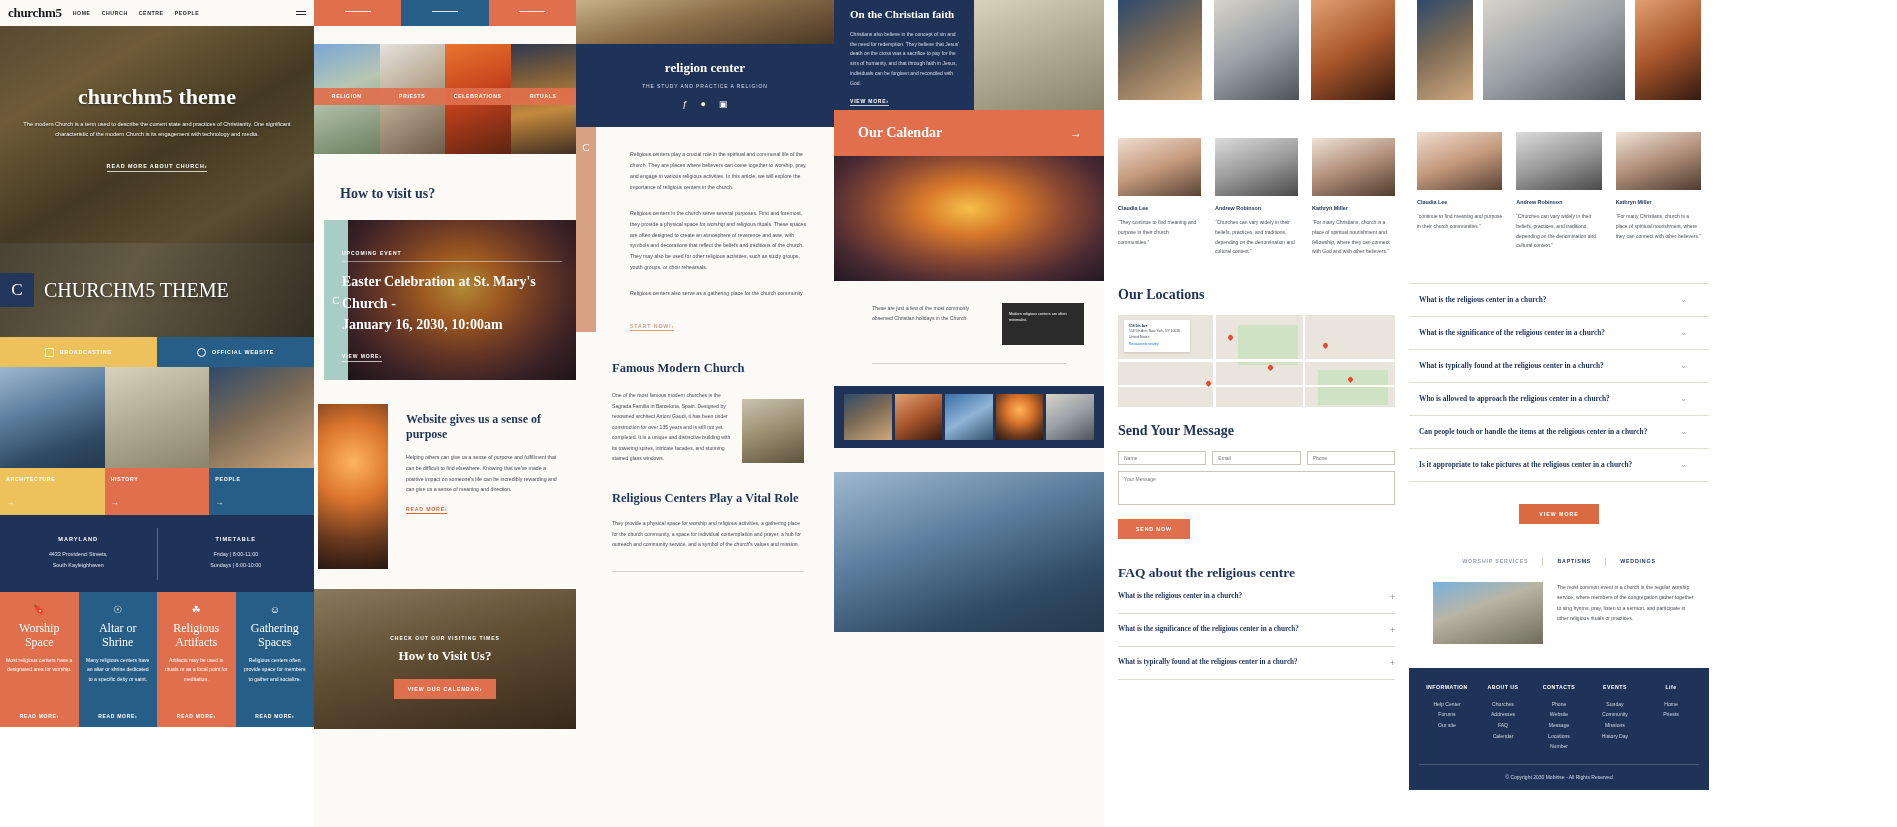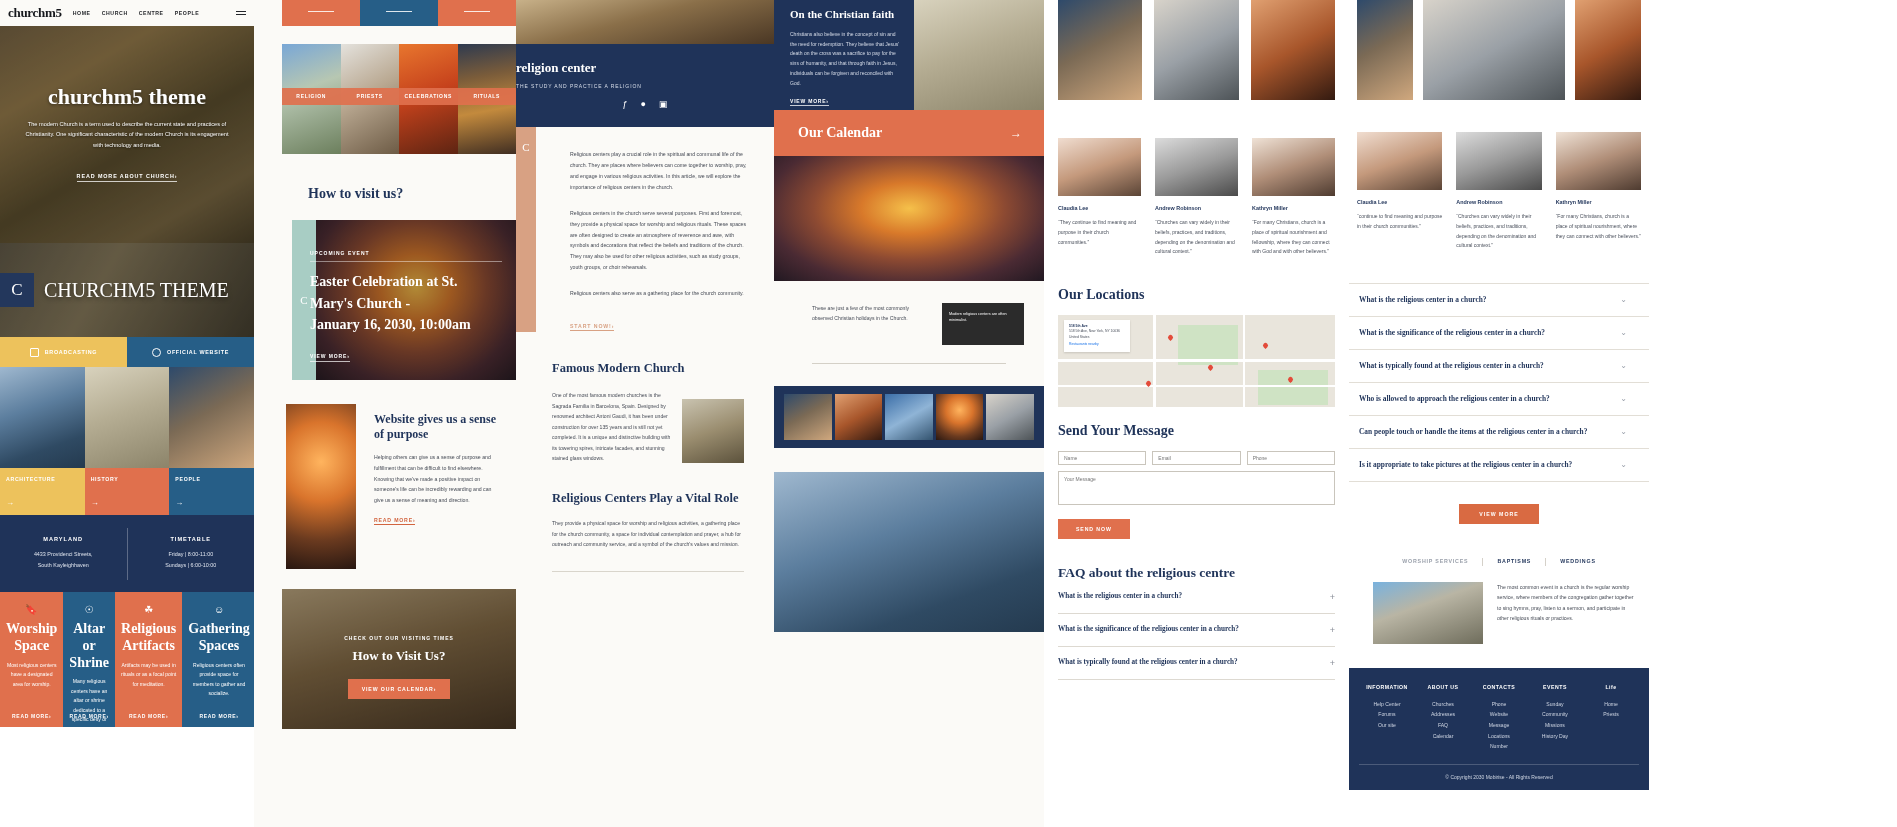--- a/index.html
+++ b/index.html
@@ -29,21 +29,21 @@
   .ph-sagrada { background: linear-gradient(160deg,#c9c3b0 0%,#9a8d6f 50%,#5c523c 100%); }
   .ph-stone   { background: linear-gradient(160deg,#79b2de 0%,#b9b5a4 40%,#6f6d5c 100%); }
   .ph-gallery1{ background: linear-gradient(150deg,#3b6ea8 0%,#8fb4d6 50%,#33536f 100%); }
   .ph-gallery2{ background: linear-gradient(150deg,#d8d3ca 0%,#9aa0a6 50%,#4d5357 100%); }
   .ph-gallery3{ background: linear-gradient(150deg,#e0a071 0%,#a8562b 50%,#331a10 100%); }
   .ph-face1   { background: linear-gradient(160deg,#f0ddd0 0%,#c4997c 50%,#5a4436 100%); }
   .ph-face2   { background: linear-gradient(160deg,#dcdcdc 0%,#9a9a9a 50%,#4a4a4a 100%); }
   .ph-face3   { background: linear-gradient(160deg,#efe2d6 0%,#b08e78 50%,#4e3b30 100%); }
 
   
-  .c1 { width: 254px; }
+  .c1 { width: 314px; }
   .c1-nav { height: 26px; background: #fbfaf7; display: flex; align-items: center; padding: 0 8px; gap: 11px; }
   .c1-logo { font-family: "Liberation Serif", serif; font-size: 13px; font-weight: 700; color: #16181d; letter-spacing: -.3px; }
   .c1-nav-links { display: flex; gap: 11px; font-size: 5.2px; letter-spacing: .6px; font-weight: 700; color: #24262b; }
   .c1-burger { margin-left: auto; display: flex; flex-direction: column; gap: 1.5px; }
   .c1-burger i { display: block; width: 10px; height: 1px; background: #24262b; }
   .hero1 { height: 217px; position: relative; }
   .hero1::after { content:""; position:absolute; inset:0; background: rgba(40,33,22,.28); }
   .hero1-inner { position: relative; z-index: 2; text-align: center; padding-top: 58px; color: #fff; }
   .hero1-title { font-family:"Liberation Serif",serif; font-size: 22px; font-weight: 700; text-shadow: 0 1px 3px rgba(0,0,0,.5); }
   .hero1-sub { font-size: 5.6px; line-height: 1.85; margin-top: 9px; padding: 0 20px; text-shadow: 0 1px 2px rgba(0,0,0,.6); }
@@ -72,26 +72,26 @@
   .info2 { display:flex; }
   .info2 > div { flex:1; text-align:center; color:#fff; padding: 8px 6px 10px; }
   .info2 > div:first-child { border-right:1px solid rgba(255,255,255,.28); }
   .info-h { font-size:5.6px; letter-spacing:1px; font-weight:700; }
   .info-p { font-size:5.4px; line-height:1.95; margin-top:7px; color:#dfe4ee; }
   .feat4 { display:flex; height:135px; }
   .feat4 > div { flex:1; padding:12px 6px 0; text-align:center; color:#fff; position:relative; }
   .ft-orange { background:#e0704d; }
   .ft-blue { background:#265e87; }
   .feat-ico { font-size:10px; margin-bottom:6px; display:block; }
-  .feat-h { font-family:"Liberation Serif",serif; font-size:14px; font-weight:700; line-height:1.2; }
+  .feat-h { font-family:"Liberation Serif",serif; font-size:12px; font-weight:400; line-height:1.2; }
   .feat-p { font-size:5.1px; line-height:1.85; margin-top:6px; }
   .feat-more { position:absolute; bottom:8px; left:0; right:0; font-size:5px; letter-spacing:.7px; font-weight:700; }
 
   
-  .c2 { width: 262px; background:#fbfaf7;padding-left:28px; }
+  .c2 { width: 262px; background:#fbfaf7; }
   .c2-top3 { display:flex; height:26px; }
   .c2-top3 > div { flex:1; }
   .t-or { background:#e0704d; } .t-bl { background:#265e87; }
   .c2-top3 .ln { width:26px;height:1px;background:rgba(255,255,255,.85);margin:11px auto 0; }
   .c2-gal { position:relative; height:110px; margin-top:18px; display:flex; }
   .c2-gal > div { flex:1; }
   .c2-gal-labels { position:absolute; left:0; right:0; top:44px; height:17px; background:rgba(224,112,77,.92); display:flex; }
   .c2-gal-labels > span { flex:1; text-align:center; font-size:5px; letter-spacing:.7px; color:#fff; font-weight:600; line-height:17px; }
   .c2-h1 { font-family:"Liberation Serif",serif; font-size:14px; color:#1f3359; font-weight:700; padding: 32px 0 0 26px; }
   .event { position:relative; margin:18px 0 0 10px; height:160px; display:flex; }
@@ -112,21 +112,21 @@
   .c2-bottom { margin-top:20px; height:140px; position:relative; }
   .c2-bottom::after { content:""; position:absolute; inset:0; background:rgba(20,16,12,.35); }
   .c2-bottom-in { position:absolute; z-index:3; left:0; right:0; top:46px; text-align:center; color:#fff; }
   .c2-bottom-k { font-size:5px; letter-spacing:1px; font-weight:700; }
   .c2-bottom-h { font-family:"Liberation Serif",serif; font-size:13px; font-weight:700; margin-top:7px; }
   .c2-bottom-btn { display:inline-block; margin-top:15px; background:#e0704d; color:#fff; font-size:5.2px; letter-spacing:.9px; font-weight:700; padding:7px 14px; }
 
   
   .c3 { width: 258px; background:#fbfaf7; }
   .c3-img { height:44px; }
-  .c3-hero { background:#1f3359; padding: 16px 0 18px; color:#fff; }
+  .c3-hero { background:#1f3359; padding: 16px 0 18px; text-align:center; color:#fff; }
   .c3-hero-h { font-family:"Liberation Serif",serif; font-size:13px; font-weight:700; }
   .c3-hero-s { font-size:5px; letter-spacing:.9px; margin-top:7px; color:#d9dfeb; }
   .c3-social { display:flex; justify-content:center; gap:13px; margin-top:10px; font-size:9px; }
   .c3-body { display:flex; }
   .c3-strip { width:20px; background:#d8a183; display:flex; justify-content:center; padding-top:14px; font-family:"Liberation Serif",serif; font-size:11px; color:#fff; }
   .c3-text { flex:1; padding: 22px 24px 0 34px; }
   .c3-p { font-size:5.2px; line-height:2.1; color:#454a55; margin-bottom:15px; }
   .c3-a { display:inline-block; font-size:5.2px; letter-spacing:.9px; font-weight:700; color:#d8a183; border-bottom:1px solid #d8a183; padding-bottom:1px; }
   .c3-sec { padding: 28px 30px 0 36px; }
   .c3-h2 { font-family:"Liberation Serif",serif; font-size:12.5px; color:#1f3359; font-weight:700; line-height:1.25; }

